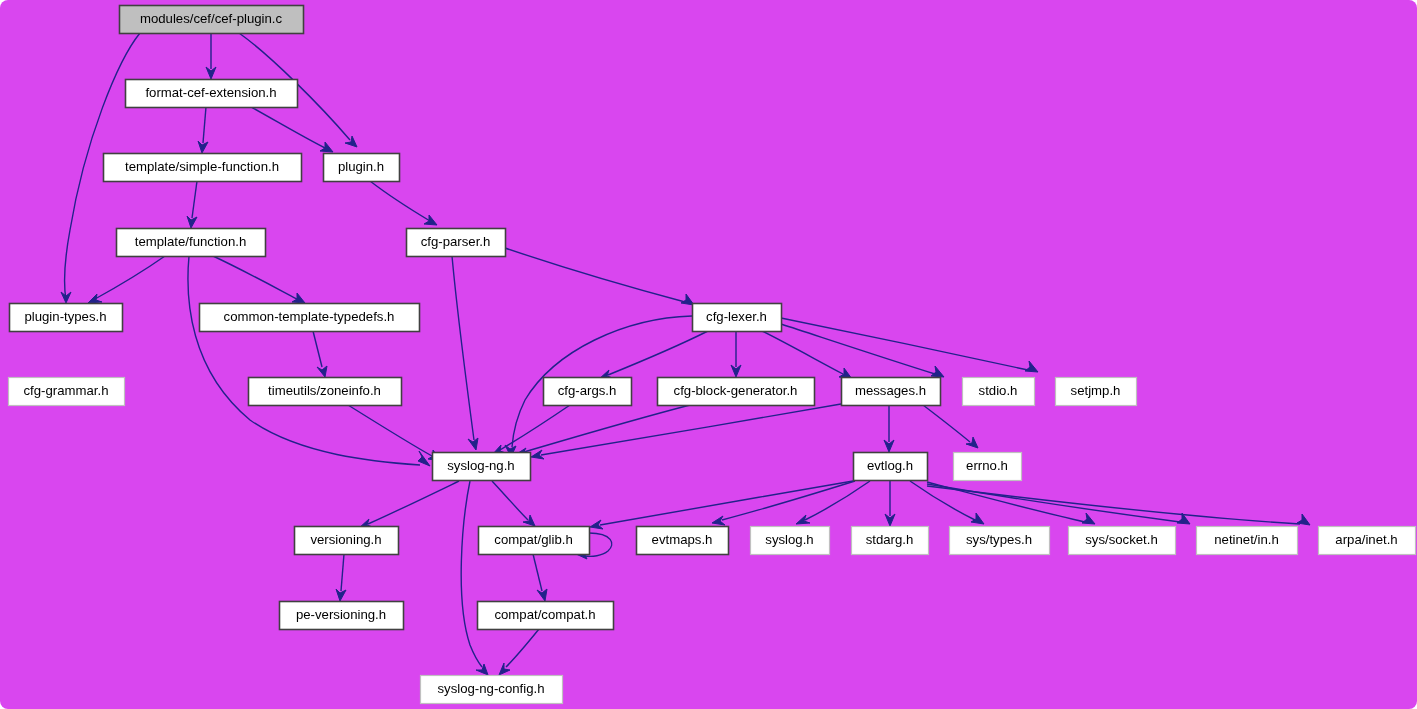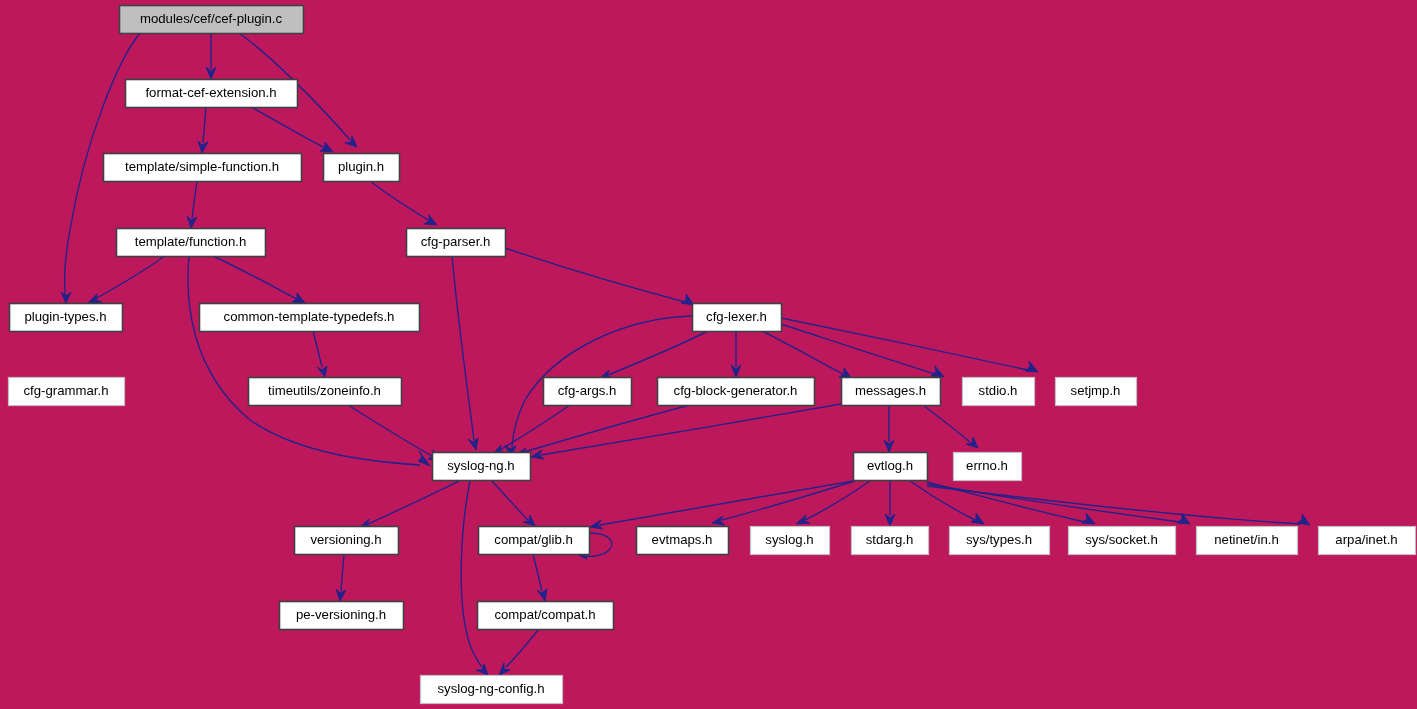--- a/index.html
+++ b/index.html
@@ -7,22 +7,23 @@
     padding: 0;
     background: #ffffff;
   }
   body {
     font-family: "Liberation Sans", "DejaVu Sans", sans-serif;
   }
   #graph-root {
     position: relative;
     width: 1417px;
     height: 709px;
-    background: #be185d;
+    background: #d946ef;
     overflow: hidden;
+    border-radius: 8px;
   }
   #graph-svg {
     position: absolute;
     top: 0;
     left: 0;
     width: 1417px;
     height: 709px;
   }
   .node-label {
     font-family: "Liberation Sans", "DejaVu Sans", sans-serif;

